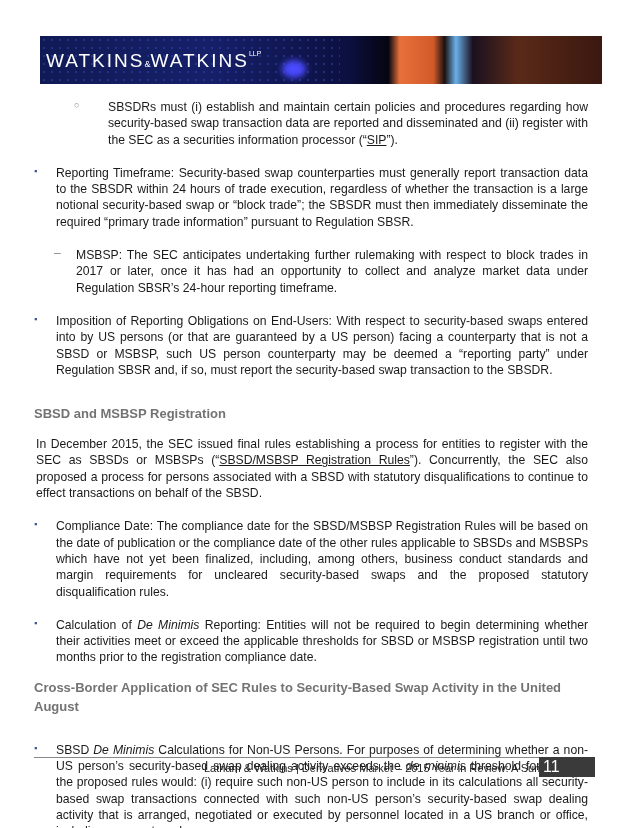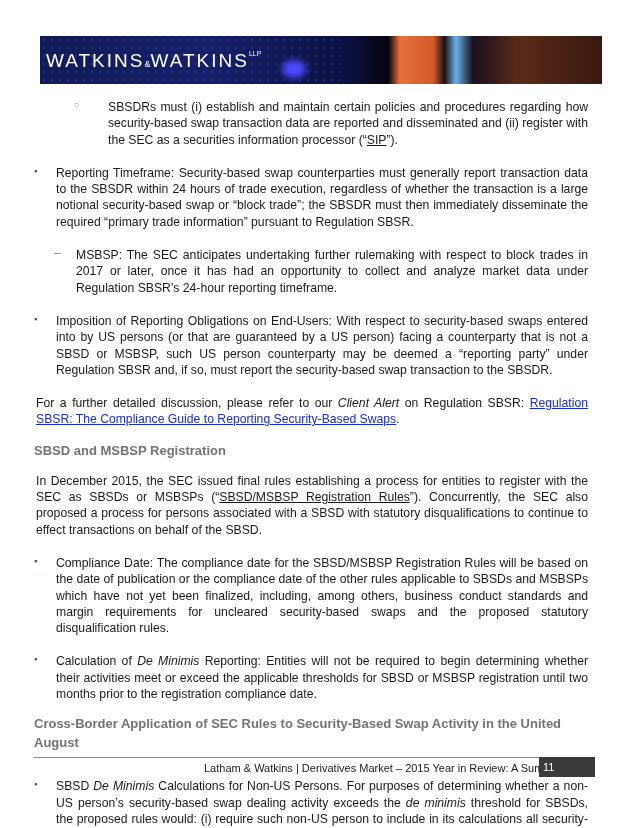--- a/index.html
+++ b/index.html
@@ -22,21 +22,21 @@
   .bul .mark { width:20px; flex:none; color:#3a4a8a; font-size:9px; }
   .dash { display:flex; margin-left:20px; }
   .dash .mark { width:20px; flex:none; color:#888; }
   .gap { height:13px; }
   b { font-weight:normal; }
   a { color:#1a2ccc; text-decoration:underline; }
   u { text-decoration:underline; }
   h2 { margin:0; font-size:13px; line-height:19px; color:#737373; font-weight:bold; }
   .footer-line { position:absolute; left:34px; top:757px; width:560px; height:1px; background:#888; }
   .footer { position:absolute; left:166px; top:762px; font-size:11px; color:#222;margin-left:38px; }
-  .pagebox { position:absolute; left:539px; top:757px; width:56px; height:20px; background:#3a3a3a; color:#fff; font-size:11px; line-height:20px; padding-left:4px; box-sizing:border-box; }
+  .pagebox { position:absolute; left:539px; top:757px; width:56px; height:20px; background:#3a3a3a; color:#fff; font-size:16px; line-height:20px; padding-left:4px; box-sizing:border-box; }
 </style>
 </head>
 <body>
 
 <div class="banner">
   <div class="dots"></div>
   <div class="glow"></div>
   <div class="logo"><span>WATKINS</span><span class="amp">&amp;</span><span>WATKINS</span><span class="llp">LLP</span></div>
 </div>
 
@@ -54,21 +54,20 @@
   <div class="dash">
     <span class="mark">–</span>
     <p><b>MSBSP:</b><span> The SEC anticipates undertaking further rulemaking with respect to block trades in 2017 or later, once it has had an opportunity to collect and analyze market data under Regulation SBSR’s 24-hour reporting timeframe.</span></p>
   </div>
   <div class="gap"></div>
   <div class="bul">
     <span class="mark">▪</span>
     <p><b>Imposition of Reporting Obligations on End-Users:</b><span> With respect to security-based swaps entered into by US persons (or that are guaranteed by a US person) facing a counterparty that is not a SBSD or MSBSP, such US person counterparty may be deemed a “reporting party” under Regulation SBSR and, if so, must report the security-based swap transaction to the SBSDR.</span></p>
   </div>
   <div class="gap"></div>
-  <p><span>For a further detailed discussion, please refer to our </span><i>Client Alert</i><span> on Regulation SBSR: </span><a>Regulation SBSR: The Compliance Guide to Reporting Security-Based Swaps</a><span>.</span></p>
   <div class="gap" style="height:11px"></div>
   <h2>SBSD and MSBSP Registration</h2>
   <div class="gap" style="height:11px"></div>
   <p><span>In December 2015, the SEC issued final rules establishing a process for entities to register with the SEC as SBSDs or MSBSPs (“</span><u>SBSD/MSBSP Registration Rules</u><span>”). Concurrently, the SEC also proposed a process for persons associated with a SBSD with statutory disqualifications to continue to effect transactions on behalf of the SBSD.</span></p>
   <div class="gap"></div>
   <div class="bul">
     <span class="mark">▪</span>
     <p><b>Compliance Date:</b><span> The compliance date for the SBSD/MSBSP Registration Rules will be based on the date of publication or the compliance date of the other rules applicable to SBSDs and MSBSPs which have not yet been finalized, including, among others, business conduct standards and margin requirements for uncleared security-based swaps and the proposed statutory disqualification rules.</span></p>
   </div>
   <div class="gap"></div>

